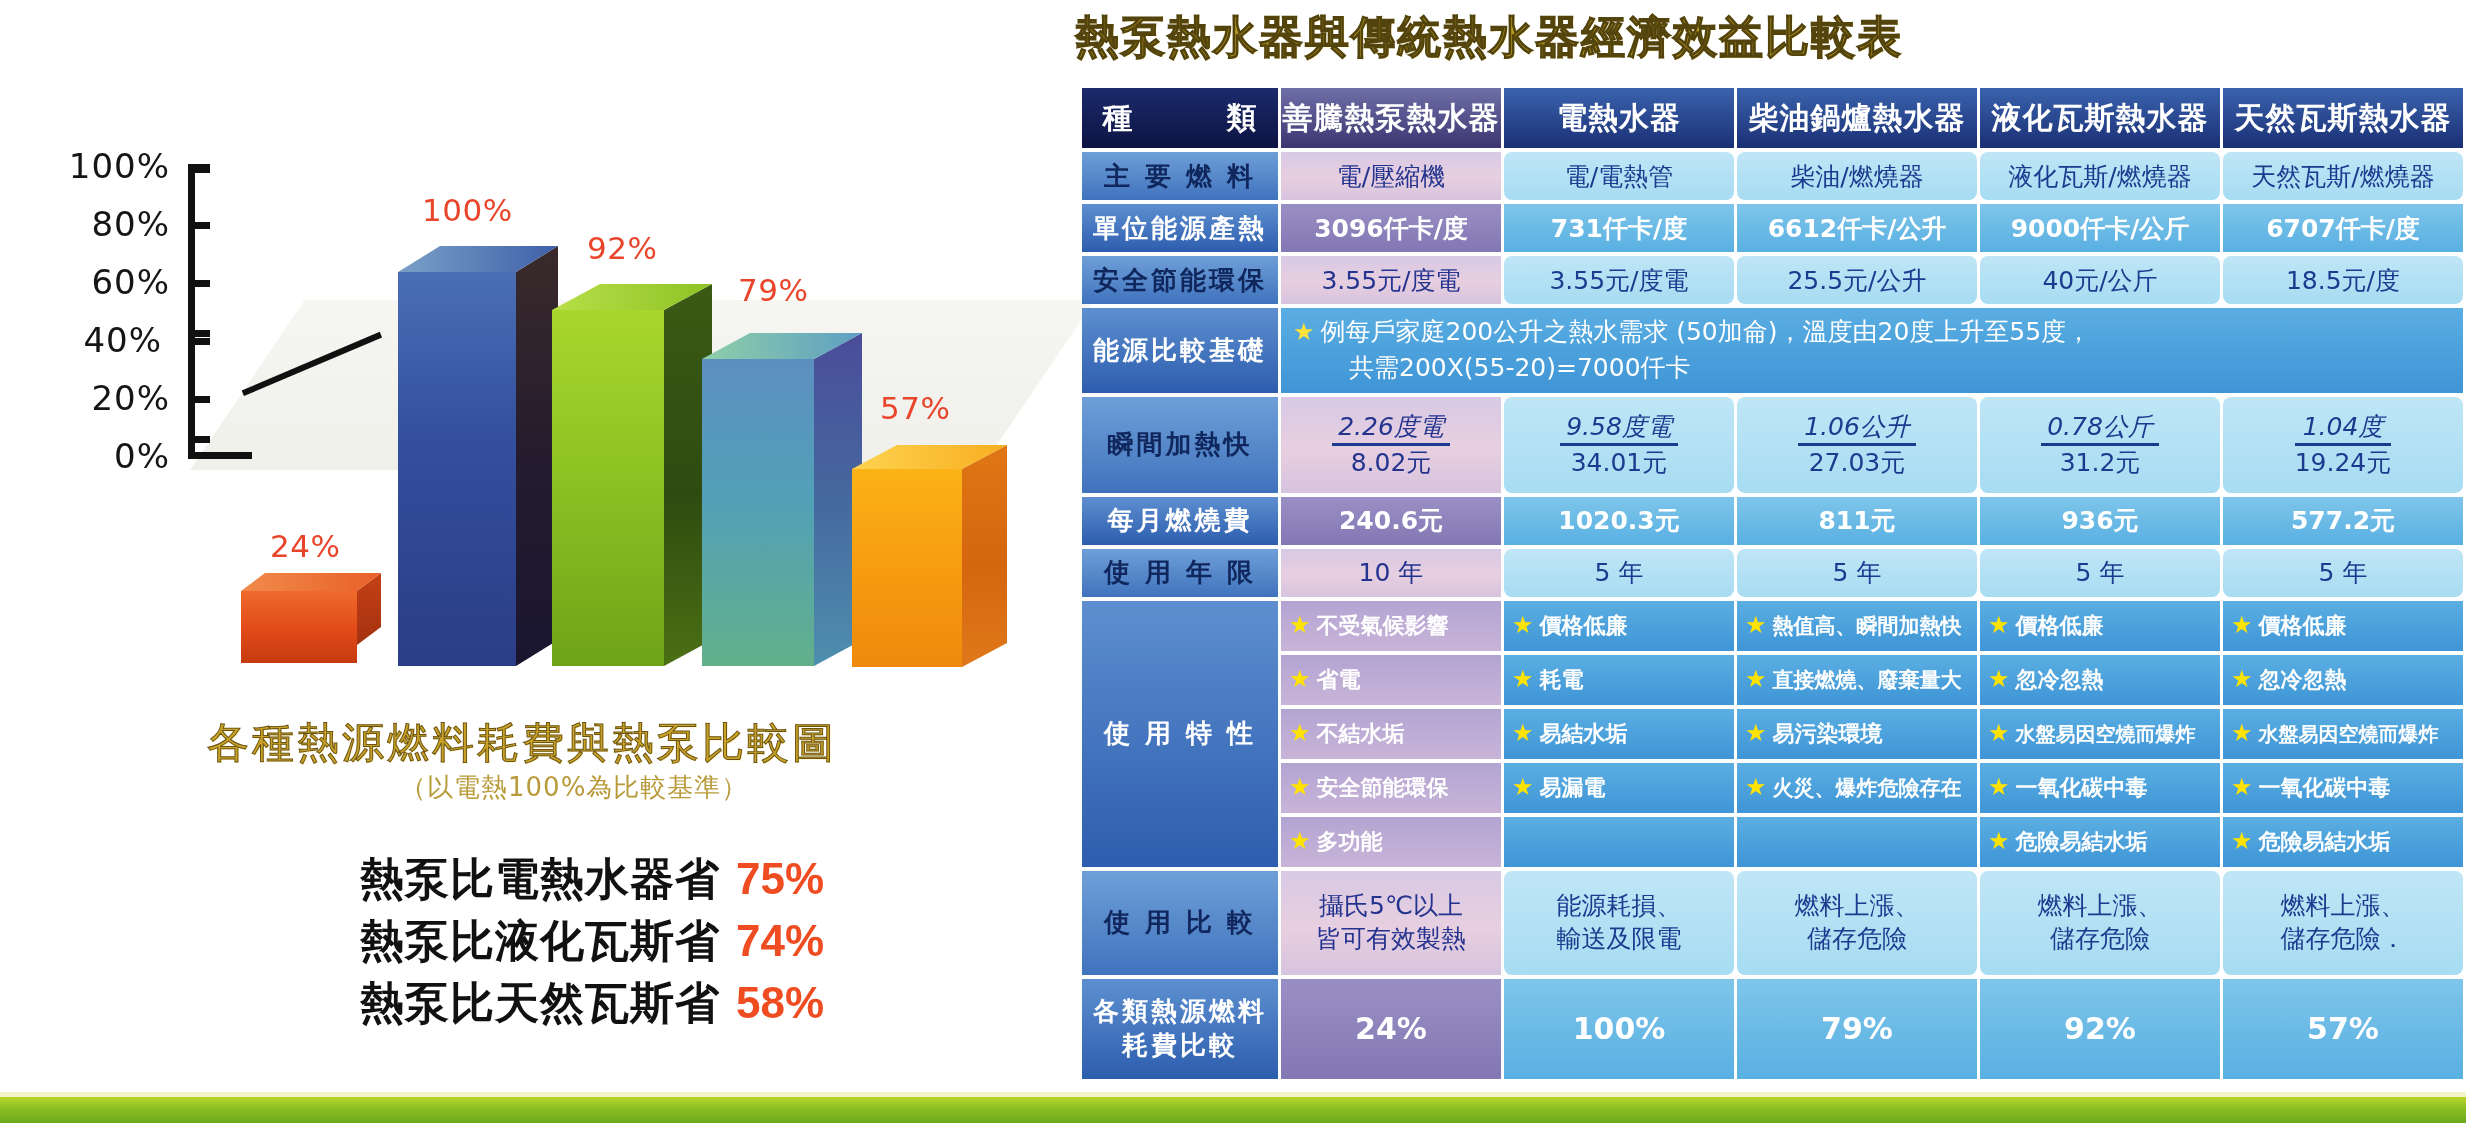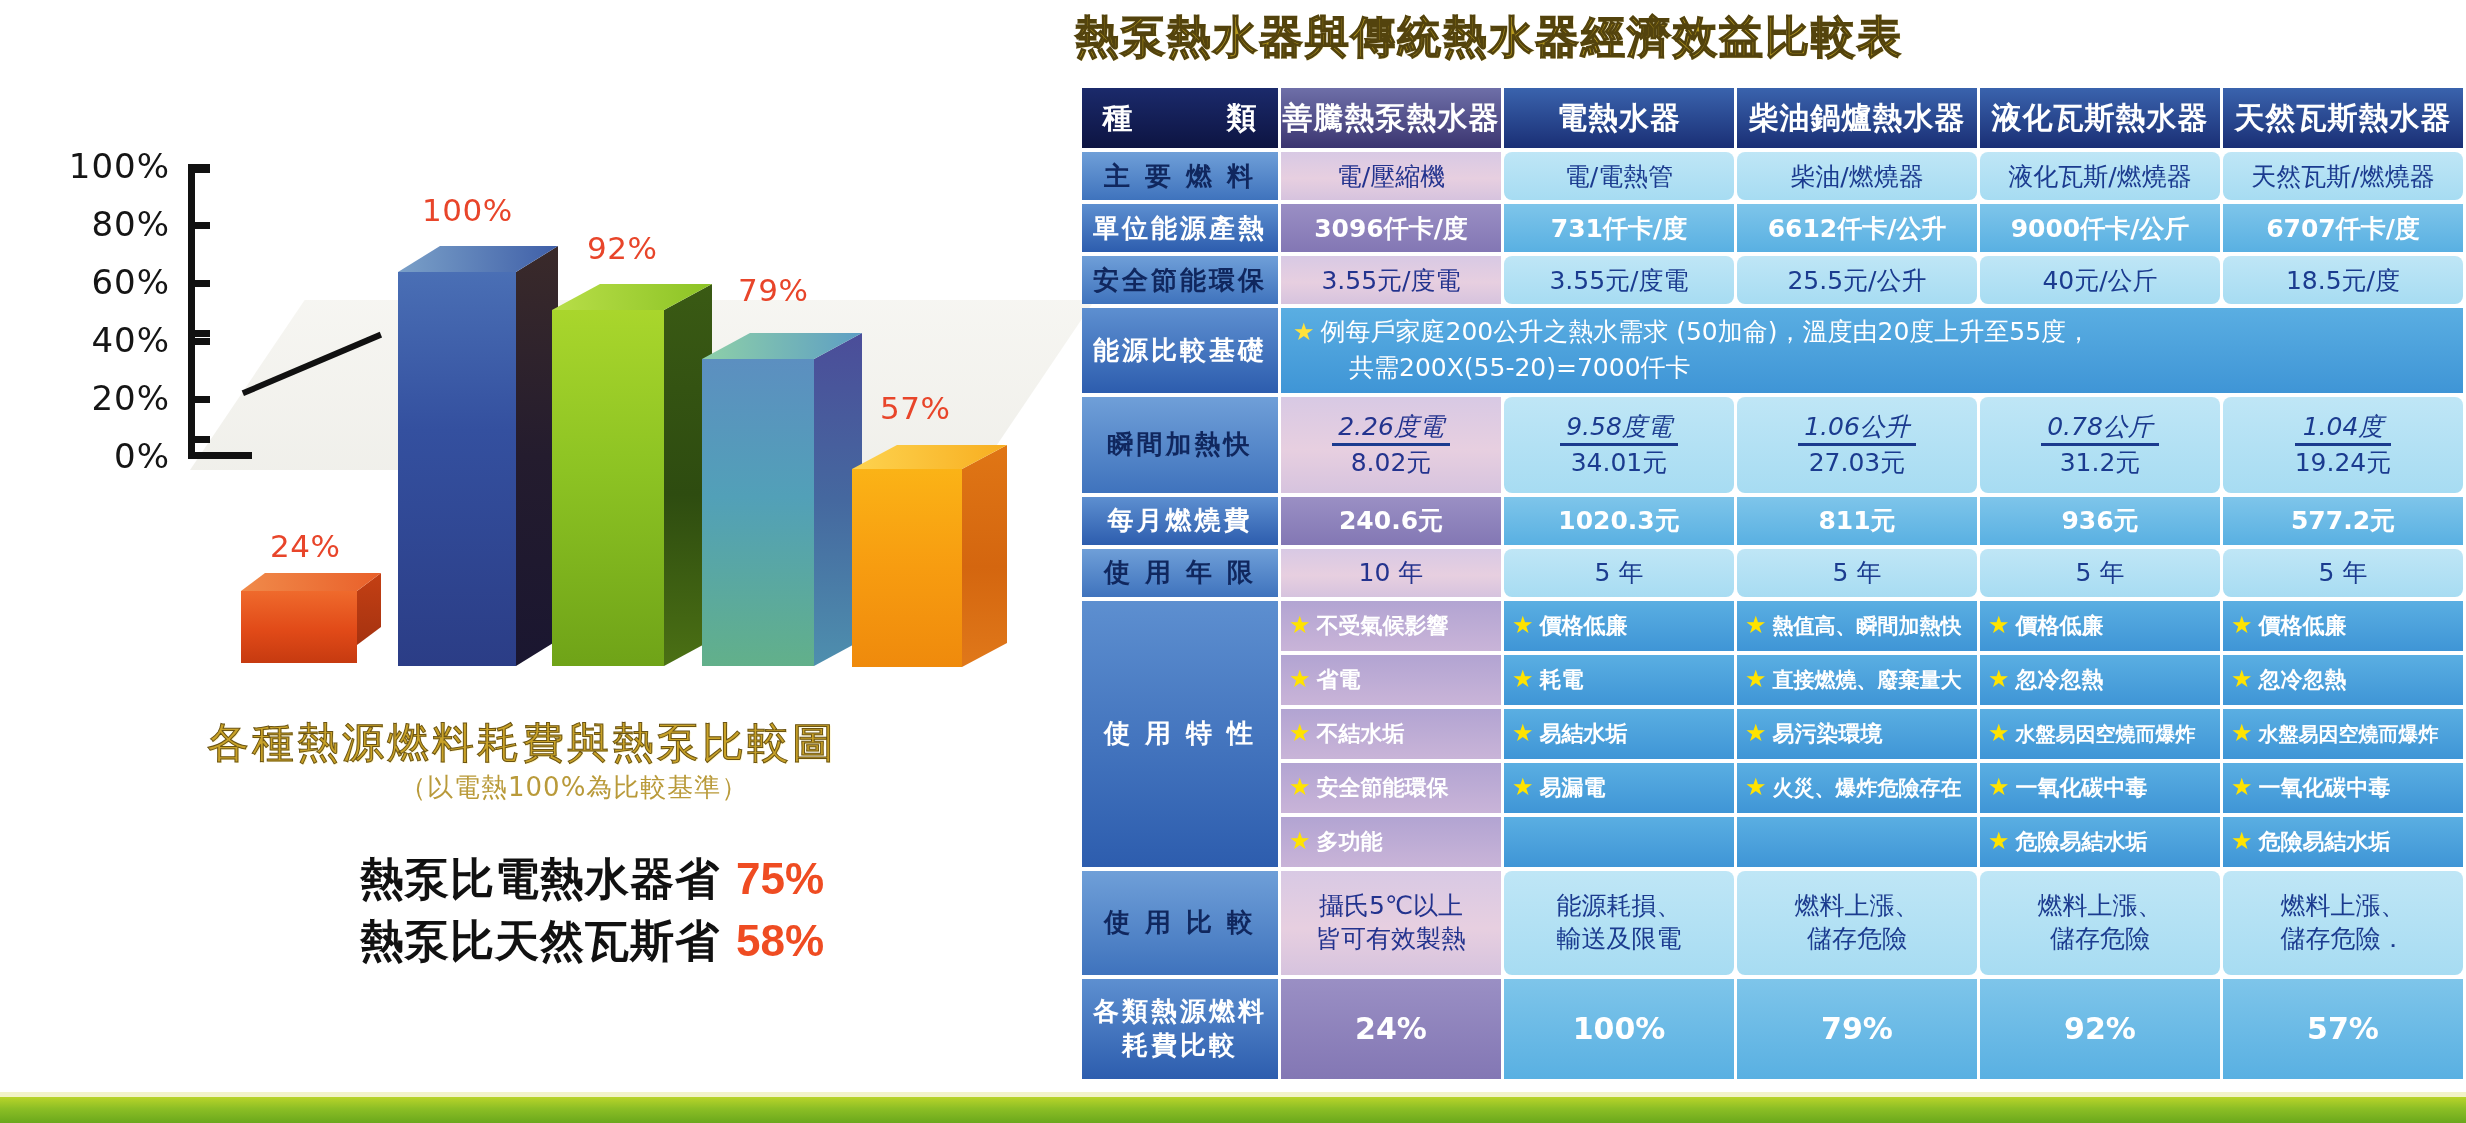--- a/index.html
+++ b/index.html
@@ -161,21 +161,21 @@
   <div class="tick" style="top:166px"></div>
   <div class="tick" style="top:330px"></div>
   <div class="tick" style="top:436px"></div>
 
   <div style="position:absolute;left:188px;top:166px;width:7px;height:288px;background:#111;"></div>
   <div style="position:absolute;left:188px;top:448px;width:7px;height:10px;background:#111;"></div>
 
   <div class="axis-label" style="left:40px;top:146px;width:130px;">100%</div>
   <div class="axis-label" style="left:40px;top:204px;width:130px;">80%</div>
   <div class="axis-label" style="left:40px;top:262px;width:130px;">60%</div>
-  <div class="axis-label" style="left:40px;top:320px;width:130px;">40%</div>
+  <div class="axis-label" style="left:32px;top:320px;width:130px;">40%</div>
   <div class="axis-label" style="left:40px;top:378px;width:130px;">20%</div>
   <div class="axis-label" style="left:40px;top:436px;width:130px;">0%</div>
 
   <div class="tick" style="top:164px"></div>
   <div class="tick" style="top:222px"></div>
   <div class="tick" style="top:280px"></div>
   <div class="tick" style="top:338px"></div>
   <div class="tick" style="top:396px"></div>
   <div class="tick" style="top:452px"></div>
 
@@ -242,20 +242,24 @@
   </div>
   <div class="val" style="left:880px;top:390px;">57%</div>
 
   <div id="chart-title">各種熱源燃料耗費與熱泵比較圖</div>
   <div id="chart-subtitle">（以電熱100%為比較基準）</div>
 
   <div id="savings">
     <div class="save-row">
       <span class="save-text">熱泵比電熱水器省</span>
       <span class="save-pct">75%</span>
+    </div>
+    <div class="save-row">
+      <span class="save-text">熱泵比液化瓦斯省</span>
+      <span class="save-pct">74%</span>
     </div>
     <div class="save-row">
       <span class="save-text">熱泵比天然瓦斯省</span>
       <span class="save-pct">58%</span>
     </div>
   </div>
 </div>
 
 <div id="table-panel">
   <div id="table-title">熱泵熱水器與傳統熱水器經濟效益比較表</div>

